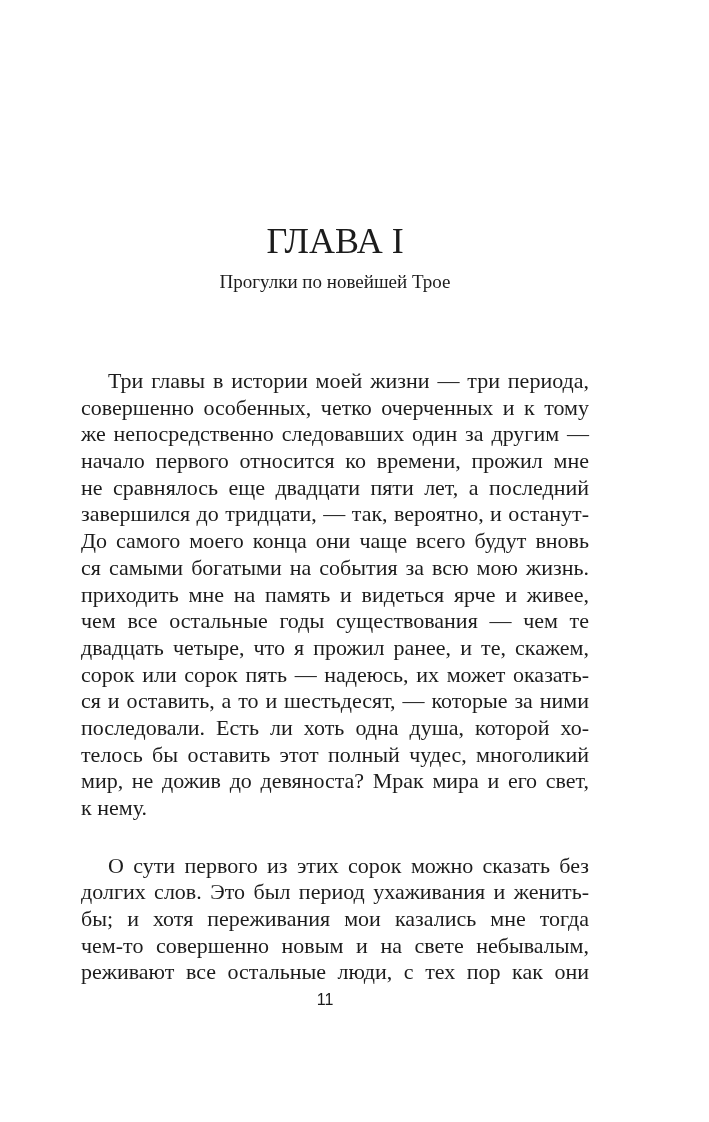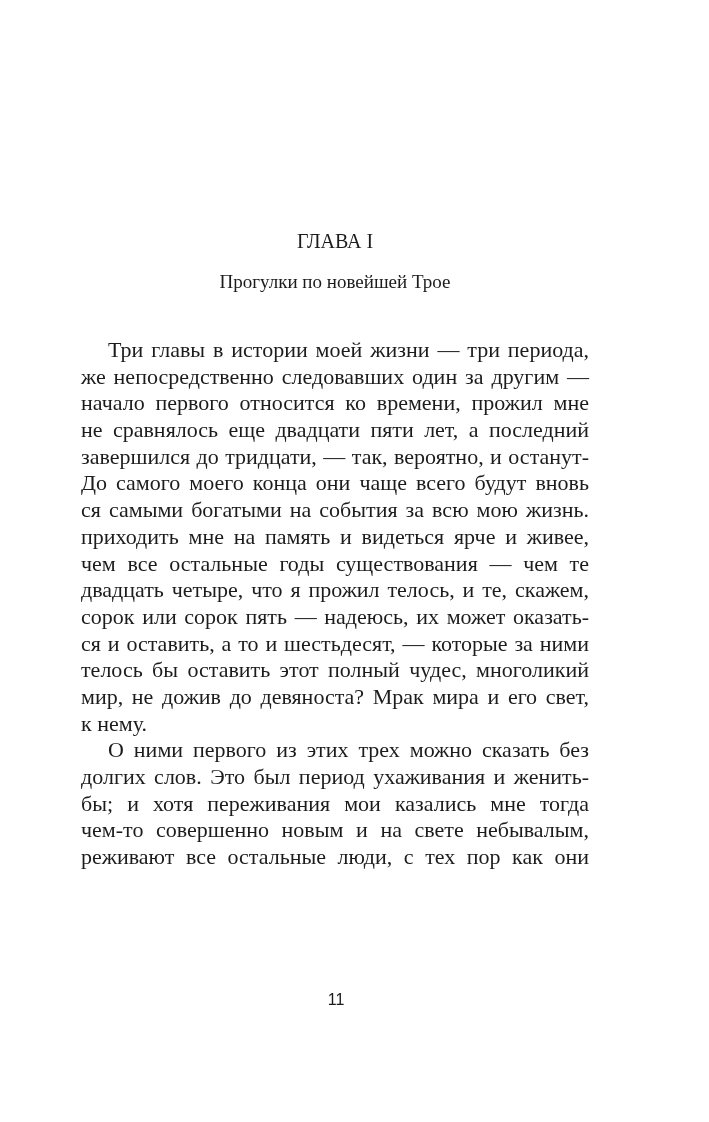--- a/index.html
+++ b/index.html
@@ -11,21 +11,21 @@
     font-family: "Liberation Serif", "DejaVu Serif", serif;
     color: #1c1c1c;
     overflow: hidden;
   }
   .chapter-heading {
     position: absolute;
     top: 226px;
     left: 81px;
     width: 508px;
     text-align: center;
-    font-size: 20px;
+    font-size: 36px;
     line-height: 30px;
     font-weight: normal;
   }
   .chapter-subtitle {
     position: absolute;
     top: 267px;
     left: 81px;
     width: 508px;
     text-align: center;
     font-size: 19px;
@@ -40,59 +40,61 @@
     font-size: 22px;
   }
   .line {
     line-height: 26.7px;
     height: 26.7px;
     text-align: justify;
     text-align-last: justify;
     white-space: normal;
   }
   .line.flush { text-align-last: left; font-family: Liberation Serif, serif; }
-  .line.indent { text-indent: 27px; }
+  .line.indent { text-indent: 27px; margin-top: 31px; }
   .folio {
     position: absolute;
     top: 992px;
-    left: 82px;
+    left: 71px;
     width: 508px;
     text-align: center;
     font-size: 16px;
     line-height: 16px;
     font-family: "Liberation Sans", "DejaVu Sans", sans-serif;
     color: #1a1a1a;
   }
 </style>
 </head>
 <body>
 
 <div class="page">
 
   <div class="chapter-heading">ГЛАВА I</div>
 
   <div class="chapter-subtitle">Прогулки по новейшей Трое</div>
 
   <div class="body-text">
     <div class="line indent">Три главы в истории моей жизни — три периода,</div>
+    <div class="line">совершенно особенных, четко очерченных и к тому</div>
     <div class="line">же непосредственно следовавших один за другим —</div>
     <div class="line">начало первого относится ко времени, прожил мне</div>
     <div class="line">не сравнялось еще двадцати пяти лет, а последний</div>
     <div class="line">завершился до тридцати, — так, вероятно, и останут-</div>
     <div class="line">До самого моего конца они чаще всего будут вновь</div>
     <div class="line">ся самыми богатыми на события за всю мою жизнь.</div>
     <div class="line">приходить мне на память и видеться ярче и живее,</div>
     <div class="line">чем все остальные годы существования — чем те</div>
-    <div class="line">двадцать четыре, что я прожил телось, и те, скажем,</div>
+    <div class="line">двадцать четыре, что я прожил ранее, и те, скажем,</div>
     <div class="line">сорок или сорок пять — надеюсь, их может оказать-</div>
     <div class="line">ся и оставить, а то и шестьдесят, — которые за ними</div>
+    <div class="line">последовали. Есть ли хоть одна душа, которой хо-</div>
     <div class="line">телось бы оставить этот полный чудес, многоликий</div>
     <div class="line">мир, не дожив до девяноста? Мрак мира и его свет,</div>
     <div class="line flush">к нему.</div>
-    <div class="line indent">О ними первого из этих трех можно сказать без</div>
+    <div class="line indent">О сути первого из этих сорок можно сказать без</div>
     <div class="line">долгих слов. Это был период ухаживания и женить-</div>
     <div class="line">бы; и хотя переживания мои казались мне тогда</div>
     <div class="line">чем-то совершенно новым и на свете небывалым,</div>
     <div class="line">реживают все остальные люди, с тех пор как они</div>
   </div>
 
   <div class="folio">11</div>
 
 </div>
 

